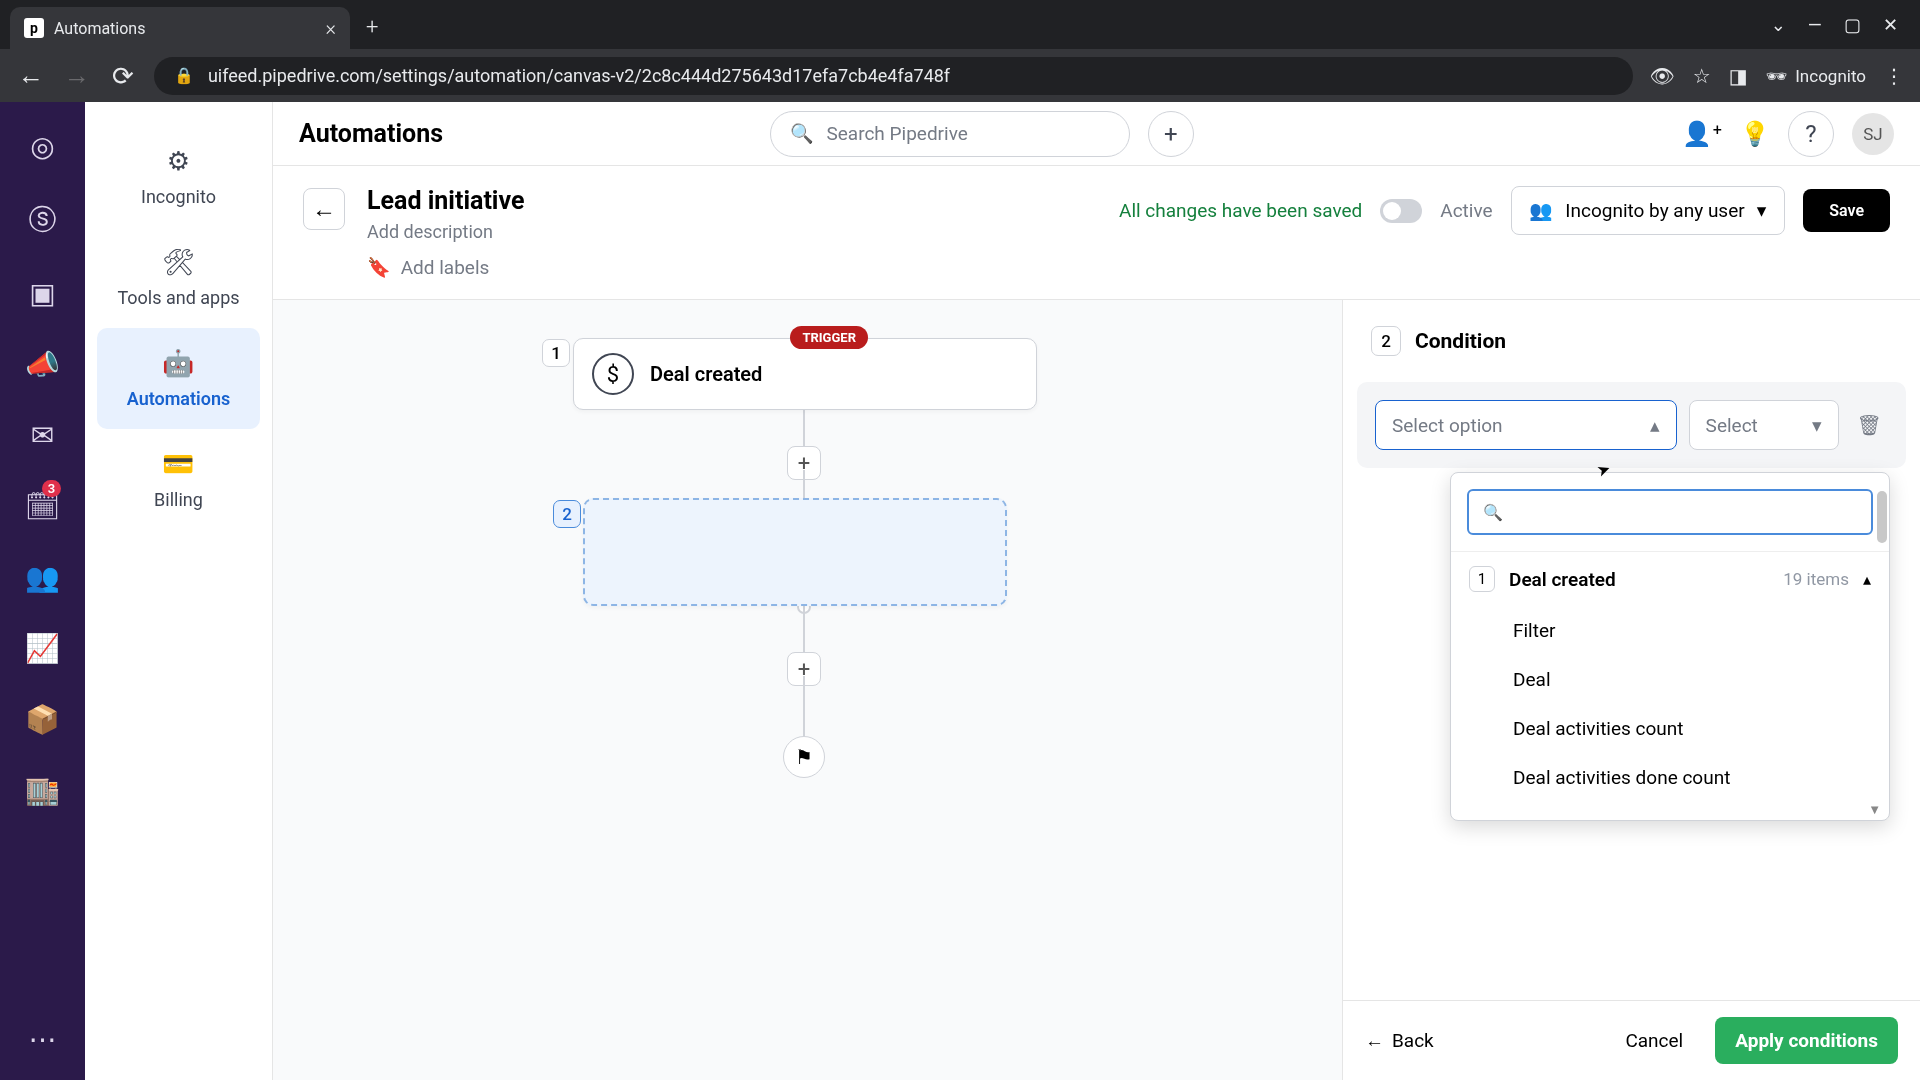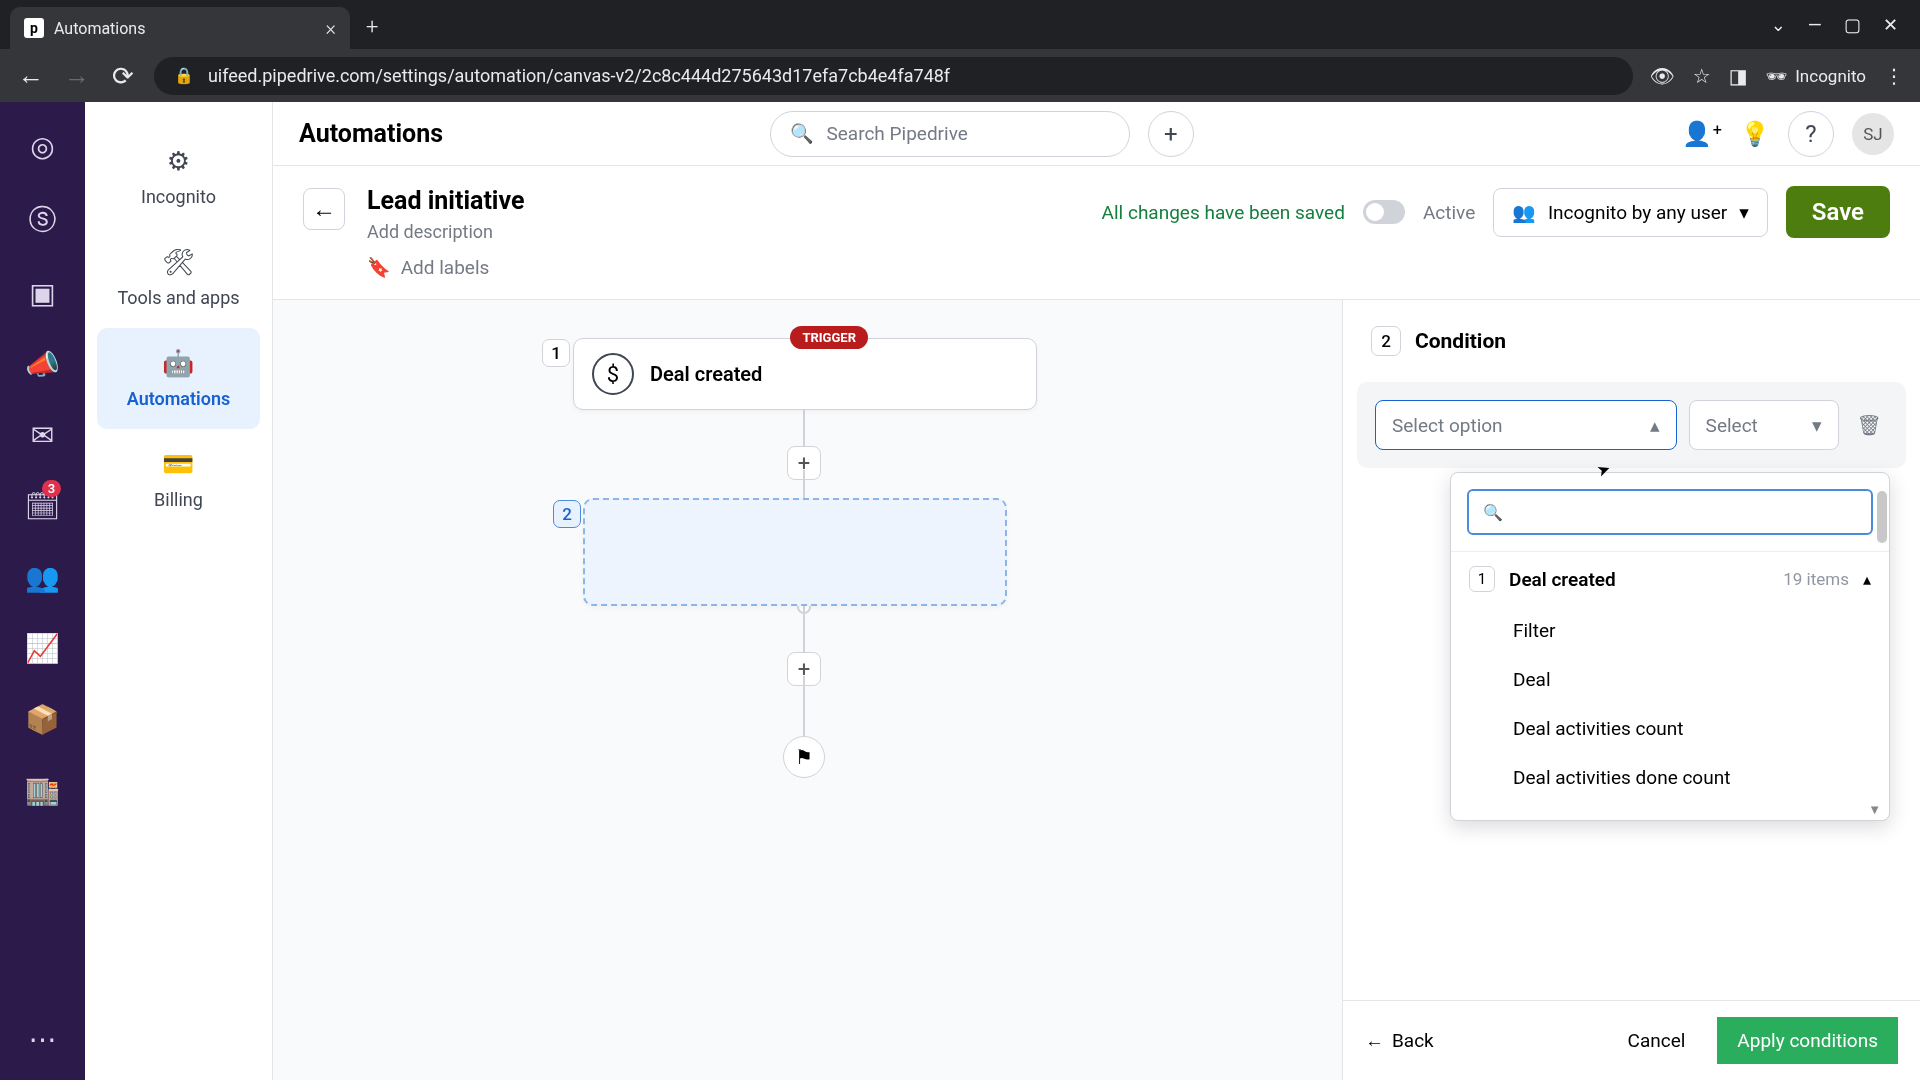--- a/index.html
+++ b/index.html
@@ -48,21 +48,21 @@
 .header-main { flex: 1; }
 .header-title { font-size: 25px; font-weight: 700; }
 .header-desc { color: #747a85; font-size: 18px; margin-top: 6px; cursor: pointer; }
 .header-labels { display: flex; align-items: center; gap: 10px; margin-top: 14px; color: #747a85; font-size: 19px; cursor: pointer; }
 .header-right { display: flex; align-items: center; gap: 18px; }
 .saved-text { color: #15803d; font-size: 19px; }
 .toggle { width: 42px; height: 24px; background: #d0d3d9; border-radius: 14px; position: relative; cursor: pointer; }
 .toggle::after { content: ''; position: absolute; width: 18px; height: 18px; background: #fff; border-radius: 50%; top: 3px; left: 3px; }
 .toggle-label { color: #747a85; font-size: 19px; }
 .trigger-btn { border: 1px solid #d0d3d9; border-radius: 8px; padding: 12px 18px; display: flex; align-items: center; gap: 12px; font-size: 19px; cursor: pointer; }
-.save-btn { background: #4d7c0f; color: #fff; border-radius: 8px; padding: 12px 26px; font-size: 24px; font-weight: 600; cursor: pointer; }
+.save-btn { background: #000000; color: #fff; border-radius: 8px; padding: 12px 26px; font-size: 16px; font-weight: 600; cursor: pointer; }
 
 .canvas-wrap { flex: 1; display: flex; position: relative; }
 .canvas { flex: 1; position: relative; background: #f9fafb; }
 
 .node { position: absolute; background: #fff; border: 1px solid #d0d3d9; border-radius: 10px; box-shadow: 0 2px 4px rgba(0,0,0,0.04); }
 .node-num { position: absolute; left: -32px; top: 0; border: 1px solid #d0d3d9; border-radius: 7px; width: 28px; height: 28px; display: flex; align-items: center; justify-content: center; font-size: 17px; background: #fff; font-weight: 500; }
 .node-num.sel { background: #e8f1fe; border-color: #4a8bdb; color: #1862cf; }
 .node1 { left: 300px; top: 38px; width: 464px; height: 72px; display: flex; align-items: center; padding: 0 18px; gap: 16px; }
 .node-badge { position: absolute; top: -13px; right: 168px; background: #b91c1c; color: #fff; font-size: 13px; font-weight: 700; padding: 4px 12px; border-radius: 14px; }
 .node-icon { width: 42px; height: 42px; border-radius: 50%; border: 2px solid #404653; display: flex; align-items: center; justify-content: center; font-size: 22px; }
@@ -95,21 +95,21 @@
 .dd-group-num { border: 1px solid #d0d3d9; border-radius: 6px; width: 26px; height: 26px; display: flex; align-items: center; justify-content: center; font-size: 15px; }
 .dd-group-label { font-size: 19px; font-weight: 600; flex: 1; }
 .dd-group-count { color: #9198a4; font-size: 17px; }
 .dd-item { padding: 13px 0 13px 62px; font-size: 19px; cursor: pointer; }
 .dd-scroll { position: absolute; right: 2px; top: 18px; width: 10px; height: 52px; background: #c8c8c8; border-radius: 5px; }
 .dd-arrow-bot { text-align: right; padding: 0 8px 3px 0; font-size: 13px; color: #888; }
 
 .panel-foot { margin-top: auto; padding: 16px 22px; display: flex; align-items: center; gap: 14px; border-top: 1px solid #e5e5e5; }
 .back-link { display: flex; align-items: center; gap: 8px; font-size: 19px; cursor: pointer; }
 .cancel-btn { margin-left: auto; font-size: 19px; cursor: pointer; padding: 12px 18px; text-align: center; }
-.apply-btn { background: #2aae5e; color: #fff; border-radius: 0; padding: 12px 20px; font-size: 19px; font-weight: 400; cursor: pointer; }
+.apply-btn { background: #2aae5e; color: #fff; border-radius: 8px; padding: 12px 20px; font-size: 19px; font-weight: 700; cursor: pointer; }
 
 .cursor { position: absolute; right: 310px; top: 160px; font-size: 16px; z-index: 11; transform: rotate(-20deg); }
 </style>
 </head>
 <body>
 
 <div class="browser-chrome">
   <div class="tab">
     <span class="tab-favicon">p</span>
     <span class="tab-title">Automations</span>

